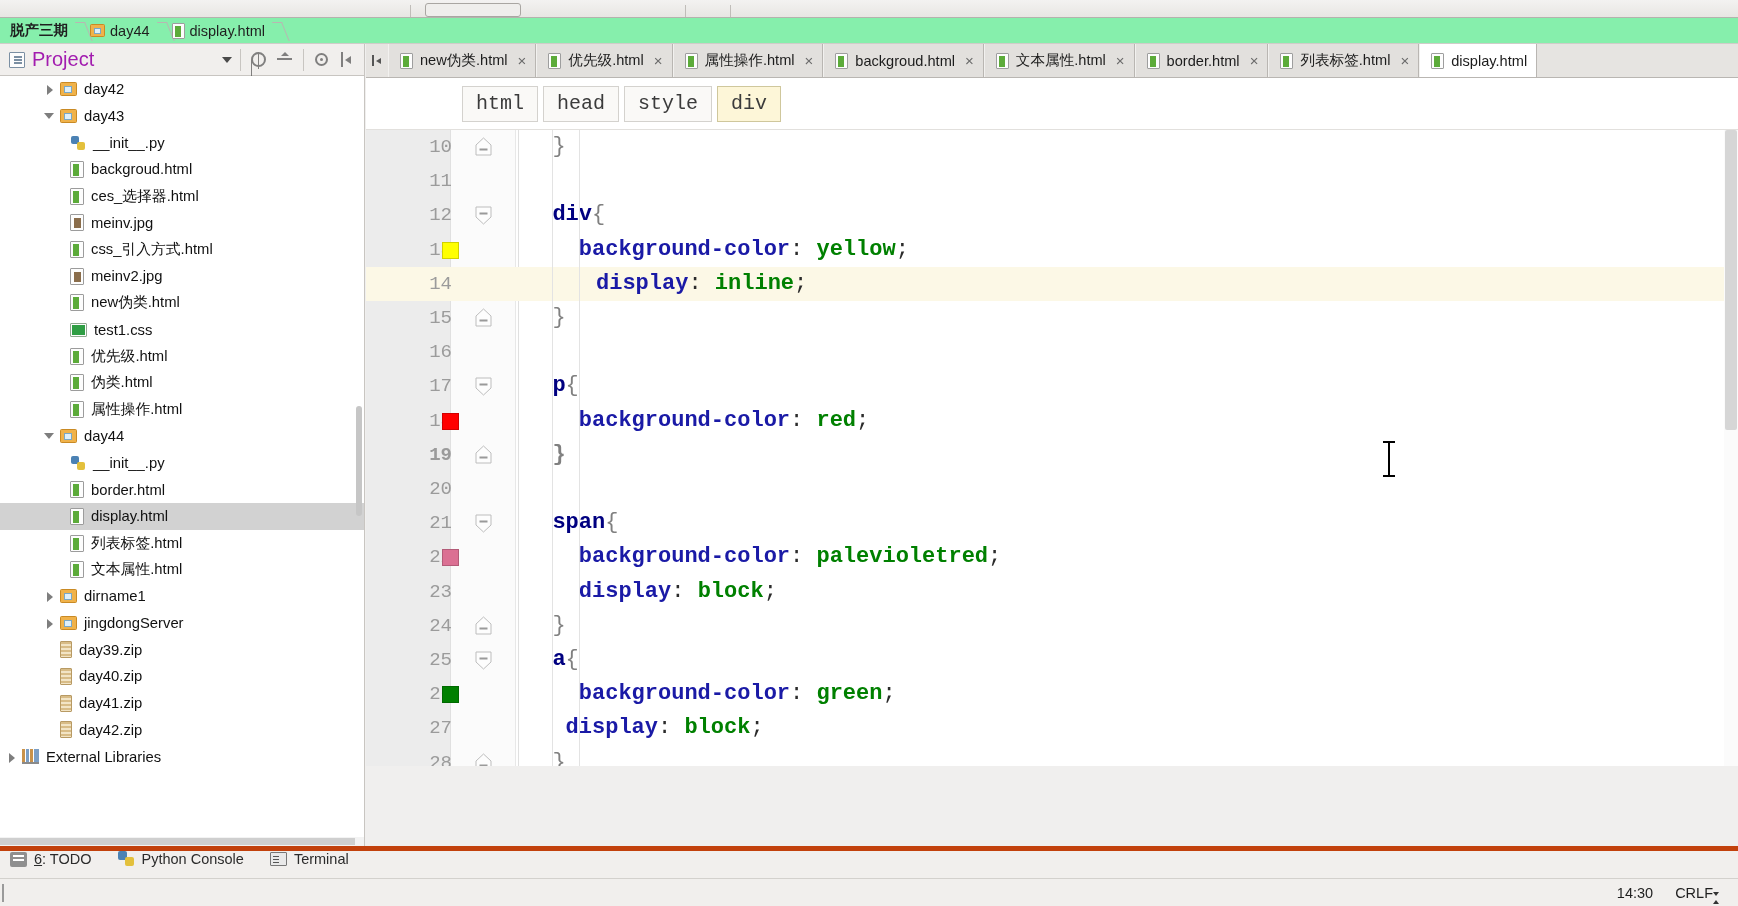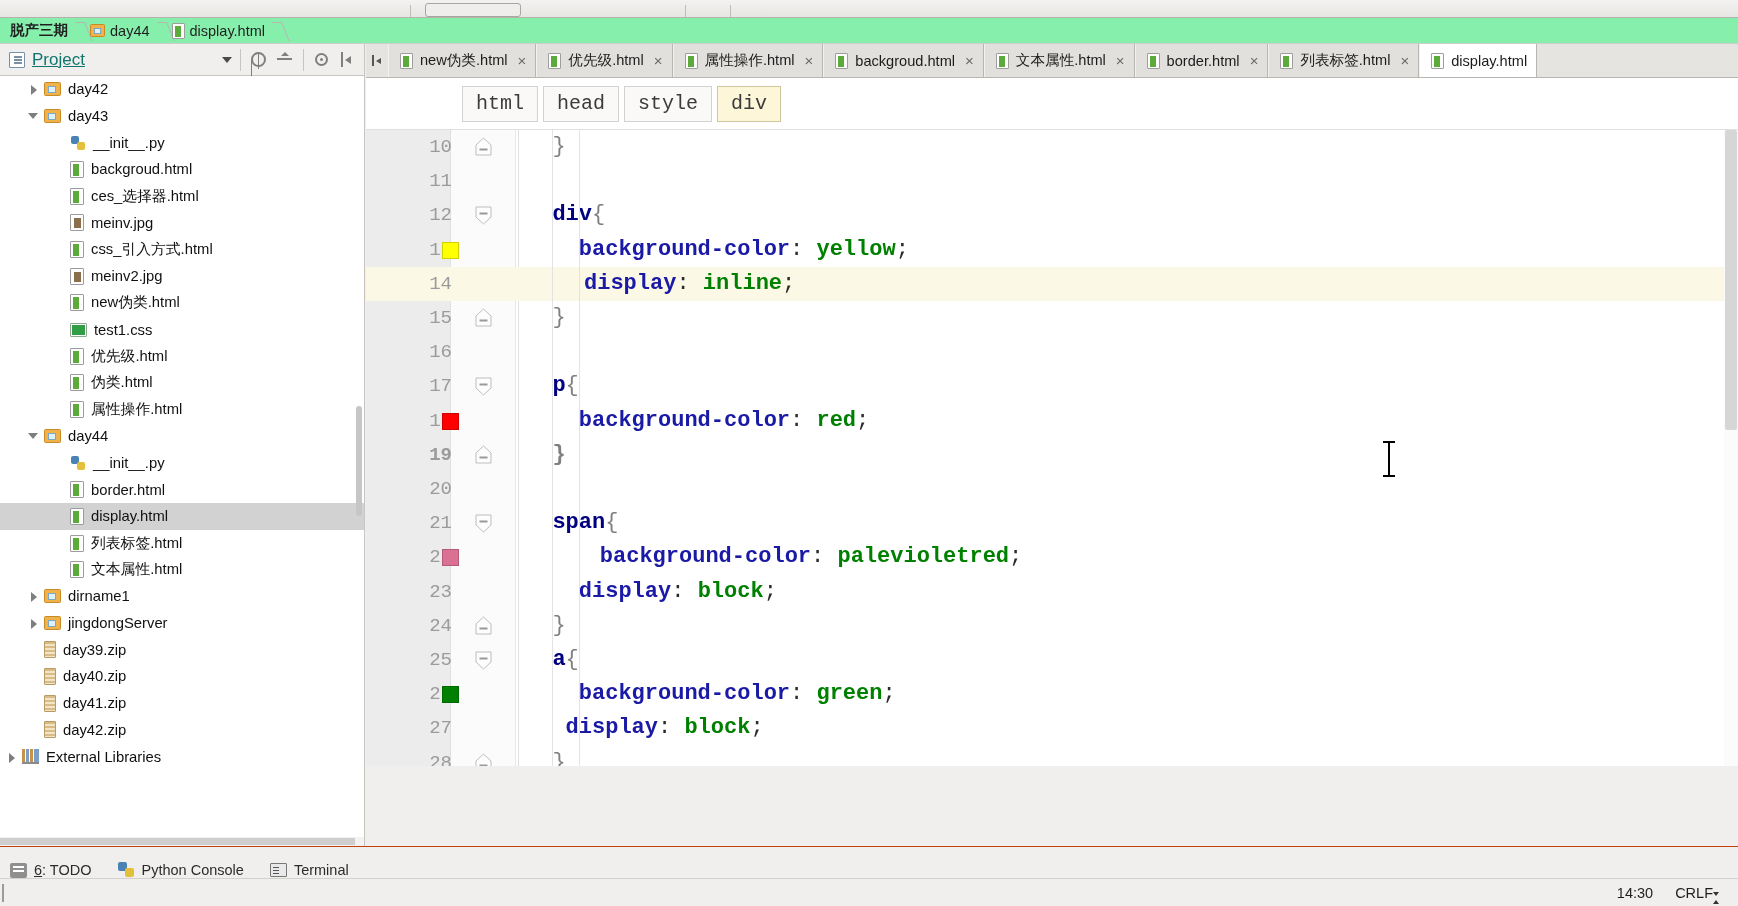--- a/index.html
+++ b/index.html
@@ -52,21 +52,21 @@
   
   .proj-header{
     position:absolute; left:0; top:44px; width:365px; height:32px;
     background:#f1efed; border-bottom:1px solid #c8c5c1; border-right:1px solid #c8c5c1;
     display:flex; align-items:center;
   }
   .proj-header .ic-proj{
     width:16px;height:16px;margin:0 7px 0 9px;border:1px solid #7b8fa3;background:#fdfdfd;position:relative;border-radius:1px;flex:none;
   }
   .proj-header .ic-proj:after{content:"";position:absolute;left:4px;top:3px;width:8px;height:2px;box-shadow:0 3px 0 #7b8fa3,0 6px 0 #7b8fa3;background:#7b8fa3;}
-  .proj-title{font-size:17px;color:#0f766e;text-decoration:underline;}
+  .proj-title{font-size:20px;color:#a21caf;}
   .proj-caret{margin-left:auto;margin-right:8px;width:0;height:0;border-left:5px solid transparent;border-right:5px solid transparent;border-top:6px solid #4a4a4a;}
   .proj-sep{width:1px;height:22px;background:#c8c5c1;}
   .ph-icons{display:flex;align-items:center;gap:11px;padding:0 10px;}
   .phi{width:15px;height:15px;position:relative;opacity:.72;}
   .phi.target{border:2px solid #555;border-radius:50%;}
   .phi.target:after{content:"";position:absolute;left:5px;top:-2px;width:1px;height:17px;background:#555;box-shadow:-7px 8px 0 0 #555;}
   .phi.collapse:before{content:"";position:absolute;left:0;top:6px;width:15px;height:2px;background:#555;}
   .phi.collapse:after{content:"";position:absolute;left:4px;top:0;width:0;height:0;border-left:4px solid transparent;border-right:4px solid transparent;border-bottom:4px solid #555;box-shadow:none;}
   .phi.gear{border:2px solid #555;border-radius:50%;width:13px;height:13px;}
   .phi.gear:after{content:"";position:absolute;left:3px;top:3px;width:3px;height:3px;background:#555;border-radius:50%;}
@@ -90,21 +90,21 @@
   .ti.html:after{content:"";position:absolute;left:2px;top:2px;width:6px;height:12px;background:#5cab3a;}
   .ti.py{background:#fff;border-radius:2px;width:16px;height:16px;overflow:hidden;}
   .ti.py:before{content:"";position:absolute;left:1px;top:1px;width:8px;height:8px;background:#4b82b4;border-radius:2px;}
   .ti.py:after{content:"";position:absolute;left:7px;top:7px;width:8px;height:8px;background:#e3c03c;border-radius:2px;}
   .ti.jpg{background:#fdfdfd;border:1px solid #9c9c9c;border-radius:1px;width:14px;height:17px;}
   .ti.jpg:after{content:"";position:absolute;left:3px;top:3px;width:7px;height:10px;background:#8a6d4b;}
   .ti.css{background:#fdfdfd;border:1px solid #8fa88f;border-radius:1px;width:17px;height:14px;}
   .ti.css:after{content:"";position:absolute;left:1px;top:1px;width:13px;height:10px;background:#2f9e44;}
   .ti.zip{width:12px;height:17px;background:repeating-linear-gradient(#d8bc87 0 2px,#f2e4c5 2px 4px);border:1px solid #b89a63;border-radius:1px;}
   .ti.lib{width:17px;height:15px;background:linear-gradient(90deg,#c9924a 0 3px,#fff 3px 4px,#7b9ec4 4px 7px,#fff 7px 8px,#c9924a 8px 11px,#fff 11px 12px,#7b9ec4 12px 15px);border-bottom:2px solid #8a8a8a;}
-  .ind0{padding-left:2px;} .ind1{padding-left:24px;} .ind2{padding-left:50px;}
+  .ind0{padding-left:2px;} .ind1{padding-left:40px;} .ind2{padding-left:50px;}
 
   
   .tabstrip{
     position:absolute; left:366px; top:44px; width:1372px; height:34px;
     background:#e6e4e1; border-bottom:1px solid #b9b6b2; display:flex; align-items:flex-end; overflow:hidden;
   }
   .tabpin{width:22px;height:33px;display:flex;align-items:center;justify-content:center;flex:none;}
   .tabpin i{position:relative;display:block;width:11px;height:11px;}
   .tabpin i:before{content:"";position:absolute;left:0;top:0;width:2px;height:11px;background:#555;}
   .tabpin i:after{content:"";position:absolute;left:4px;top:3px;width:0;height:0;border-top:3px solid transparent;border-bottom:3px solid transparent;border-right:5px solid #555;}
@@ -171,22 +171,22 @@
   
   .vscroll{position:absolute; right:0; top:0; width:14px; height:636px; background:#fbfbfb;}
   .vthumb{position:absolute; right:1px; top:0px; width:12px; height:300px; background:#d6d6d6; border-radius:2px;}
   .hscroll-left{position:absolute; left:0; bottom:0; width:365px; height:9px; background:#f3f3f3;}
   .hthumb-left{position:absolute; left:0; bottom:1px; width:355px; height:7px; background:#cfcfcf;}
   .tree-vthumb{position:absolute; right:2px; top:330px; width:6px; height:110px; background:#c6c6c6; border-radius:3px;}
 
   
   .bottombar{
     position:absolute; left:0; top:846px; width:1738px; height:32px;
-    background:#f1efed; border-top:1px solid #c2410c;
-    display:flex; align-items:flex-end; gap:26px; padding-left:10px;
+    background:#f1efed; border-top:5px solid #c2410c;
+    display:flex; align-items:flex-start; gap:26px; padding-left:10px;
   }
   .bbitem{ display:flex; align-items:center; gap:7px; font-size:14.5px; color:#2b2b2b; }
   .bbitem u{ text-decoration:underline; }
   .ic-todo{width:17px;height:15px;position:relative;background:#8f8f8f;border-radius:2px;}
   .ic-todo:after{content:"";position:absolute;left:3px;top:3px;width:11px;height:2px;background:#fff;box-shadow:0 4px 0 #fff;}
   .ic-pyc{width:17px;height:16px;position:relative;}
   .ic-pyc:before{content:"";position:absolute;left:0;top:0;width:9px;height:9px;background:#4b82b4;border-radius:2px;}
   .ic-pyc:after{content:"";position:absolute;left:7px;top:6px;width:9px;height:9px;background:#e3c03c;border-radius:2px;}
   .ic-term{width:17px;height:14px;border:1px solid #777;background:#e9e9e9;position:relative;border-radius:1px;}
   .ic-term:after{content:"";position:absolute;left:2px;top:3px;width:6px;height:1px;background:#555;box-shadow:0 3px 0 #555,0 6px 0 #555;}
@@ -471,21 +471,21 @@
           </div>
           <div class="ctext" style="left: 186.4px;"><span class="k-sel">div</span><span class="k-brace">{</span></div>
         </div>
         <div class="crow" style="top: 102.6px;">
           <div class="lnum">13</div>
           <div class="swatch" style="background: rgb(255, 255, 0);"></div>
           <div class="ctext" style="left: 212.8px;"><span class="k-prop">background-color</span><span class="k-pun">: </span><span class="k-val">yellow</span><span class="k-pun">;</span></div>
         </div>
         <div class="crow cur" style="top: 136.8px;">
           <div class="lnum">14</div>
-          <div class="ctext" style="left: 218px;"><span class="k-prop">display</span><span class="k-pun">: </span><span class="k-val">inline</span><span class="k-pun">;</span></div>
+          <div class="ctext" style="left: 230px;"><span class="k-prop">display</span><span class="k-pun">: </span><span class="k-val">inline</span><span class="k-pun">;</span></div>
         </div>
         <div class="crow" style="top: 171px;">
           <div class="lnum">15</div>
           <div class="fold">
             <svg width="19" height="20" viewBox="0 0 19 20">
               <path d="M9.5 1 L17 8 v10 H2 V8 Z" fill="#fdfdfd" stroke="#bdbdbd"></path>
               <rect x="5.5" y="11.5" width="8" height="2" fill="#9a9a9a"></rect>
             </svg>
           </div>
           <div class="ctext" style="left: 186.4px;"><span class="k-brace">}</span></div>
@@ -529,21 +529,21 @@
             <svg width="19" height="20" viewBox="0 0 19 20">
               <path d="M2 2 h15 v10 l-7.5 7 L2 12 Z" fill="#fdfdfd" stroke="#bdbdbd"></path>
               <rect x="5.5" y="7.5" width="8" height="2" fill="#9a9a9a"></rect>
             </svg>
           </div>
           <div class="ctext" style="left: 186.4px;"><span class="k-sel">span</span><span class="k-brace">{</span></div>
         </div>
         <div class="crow" style="top: 410.4px;">
           <div class="lnum">22</div>
           <div class="swatch" style="background: rgb(219, 112, 147);"></div>
-          <div class="ctext" style="left: 212.8px; padding-left: 21px;"><span class="k-prop">background-color</span><span class="k-pun">: </span><span class="k-val">palevioletred</span><span class="k-pun">;</span></div>
+          <div class="ctext" style="left: 212.8px;"><span class="k-prop">background-color</span><span class="k-pun">: </span><span class="k-val">palevioletred</span><span class="k-pun">;</span></div>
         </div>
         <div class="crow" style="top: 444.6px;">
           <div class="lnum">23</div>
           <div class="ctext" style="left: 212.8px;"><span class="k-prop">display</span><span class="k-pun">: </span><span class="k-val">block</span><span class="k-pun">;</span></div>
         </div>
         <div class="crow" style="top: 478.8px;">
           <div class="lnum">24</div>
           <div class="fold">
             <svg width="19" height="20" viewBox="0 0 19 20">
               <path d="M9.5 1 L17 8 v10 H2 V8 Z" fill="#fdfdfd" stroke="#bdbdbd"></path>

